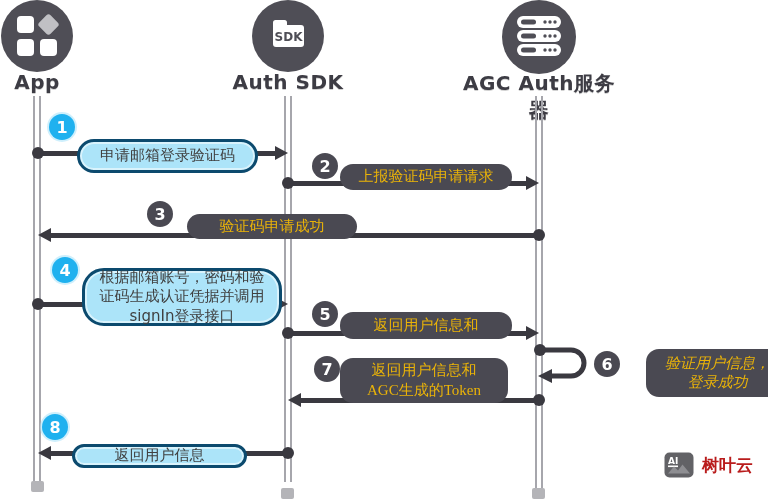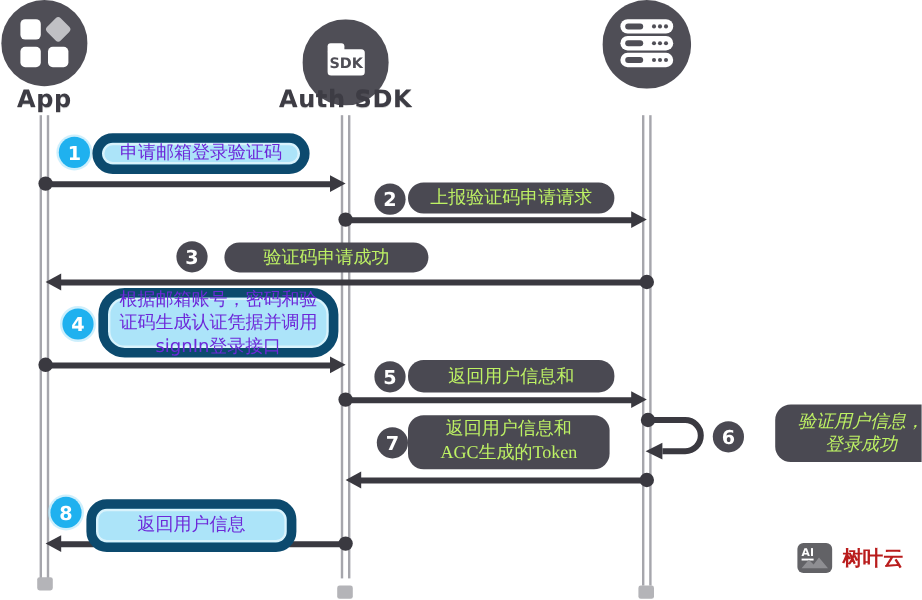--- a/index.html
+++ b/index.html
@@ -27,23 +27,23 @@
   
   .num{position:absolute;width:26px;height:26px;border-radius:50%;color:#fff;
        font-size:16px;font-weight:bold;display:flex;align-items:center;justify-content:center;}
   .num-blue{background:#1fb1ef;box-shadow:0 0 0 2px rgba(173,228,250,.6);}
   .num-dark{background:#4a4952;}
 
   
   .msg{position:absolute;display:flex;align-items:center;justify-content:center;
        text-align:center;font-size:15px;line-height:1.3;white-space:pre-line;
        box-sizing:border-box;}
-  .msg-dark{background:#4a4952;color:#bef264;border-radius:13px;}
-  .msg-blue{background:#ace4f9;color:#6d28d9;border:8px solid #0c4a6e;border-radius:17px;
-            box-shadow:inset 0 0 0 2px rgba(255,255,255,.55);}
+  .msg-dark{background:#4a4952;color:#eab308;border-radius:13px;margin-top:12px;}
+  .msg-blue{background:#ace4f9;color:#404040;border:3px solid #0c4a6e;border-radius:17px;
+            box-shadow:inset 0 0 0 2px rgba(255,255,255,.55);margin-top:28px;}
 
   
   .wm{position:absolute;left:664px;top:452px;display:flex;align-items:center;gap:8px;}
   .wm-text{font-size:17px;font-weight:700;color:#b91c1c;}
 </style>
 </head>
 <body>
 
 <div class="canvas">
 
@@ -51,21 +51,21 @@
     <svg width="72" height="72" viewBox="0 0 72 72">
       <circle cx="36" cy="36" r="36" fill="#4f4e56"></circle>
       <rect x="16" y="16" width="17" height="17" rx="4" fill="#ffffff"></rect>
       <rect x="16" y="39" width="17" height="17" rx="4" fill="#ffffff"></rect>
       <rect x="39" y="39" width="17" height="17" rx="4" fill="#ffffff"></rect>
       <rect x="39.5" y="16.5" width="16" height="16" rx="3" fill="#c0c0c4" transform="rotate(45 47.5 24.5)"></rect>
     </svg>
   </div>
   <div class="p-label" style="left:-23px;width:120px;">App</div>
 
-  <div class="head" style="left:252px;top:16px;">
+  <div class="head" style="left:252px;top:0;">
     <svg width="72" height="72" viewBox="0 0 72 72">
       <circle cx="36" cy="36" r="36" fill="#4f4e56"></circle>
       <rect x="21" y="20" width="14" height="9" rx="2.5" fill="#ffffff"></rect>
       <rect x="21" y="25" width="31" height="22" rx="3" fill="#ffffff"></rect>
       <text x="36.5" y="41" text-anchor="middle" font-size="12" font-weight="bold" fill="#4f4e56">SDK</text>
     </svg>
   </div>
   <div class="p-label" style="left:228px;width:120px;text-align:center;">Auth SDK</div>
 
   <div class="head" style="left:502px;top:0;">
@@ -85,20 +85,21 @@
           <circle cx="53" cy="22" r="1.7"></circle>
         <circle cx="43" cy="36" r="1.7"></circle>
           <circle cx="48" cy="36" r="1.7"></circle>
           <circle cx="53" cy="36" r="1.7"></circle>
         <circle cx="43" cy="50" r="1.7"></circle>
           <circle cx="48" cy="50" r="1.7"></circle>
           <circle cx="53" cy="50" r="1.7"></circle>
       </g>
     </svg>
   </div>
+  <div class="p-label" style="left:459px;width:160px;">AGC Auth服务器</div>
 
   <div class="lifeline" style="left:33px;"></div>
   <div class="lifeline" style="left:284px;"></div>
   <div class="lifeline" style="left:535px;height:392px;"></div>
   <div class="lfoot" style="left:31px;top:481px;"></div>
   <div class="lfoot" style="left:281px;top:488px;"></div>
   <div class="lfoot" style="left:532px;top:488px;"></div>
 
   <div>
     <div class="aline" style="left:38px;top:151px;width:243px;"></div>
@@ -167,21 +168,21 @@
 
   <div class="num num-dark" style="left:594px;top:351px;">6</div>
   <div class="msg msg-dark" style="left:646px;top:337px;width:143px;height:48px;font-style:italic;">验证用户信息，
 登录成功</div>
 
   <div class="num num-dark" style="left:314px;top:356px;">7</div>
   <div class="msg msg-dark" style="left:340px;top:346px;width:168px;height:45px;font-family:Liberation Serif, serif;">返回用户信息和
 AGC生成的Token</div>
 
   <div class="num num-blue" style="left:42px;top:414px;">8</div>
-  <div class="msg msg-blue" style="left:72px;top:416px;width:175px;height:44px;">返回用户信息</div>
+  <div class="msg msg-blue" style="left:72px;top:416px;width:175px;height:24px;">返回用户信息</div>
 
   <div class="wm">
     <svg width="30" height="26" viewBox="0 0 30 26">
       <rect x="0.5" y="0.5" width="29" height="25" rx="5" fill="#626266"></rect>
       <text x="4" y="11.5" font-size="9" font-weight="bold" fill="#ffffff">AI</text>
       <rect x="4" y="13.5" width="10" height="1.6" fill="#ffffff"></rect>
       <path d="M4 21.5 L10 14.5 L14 18.5 L18.5 12.5 L26 21.5 Z" fill="#8e8e92"></path>
     </svg>
     <span class="wm-text">树叶云</span>
   </div>

